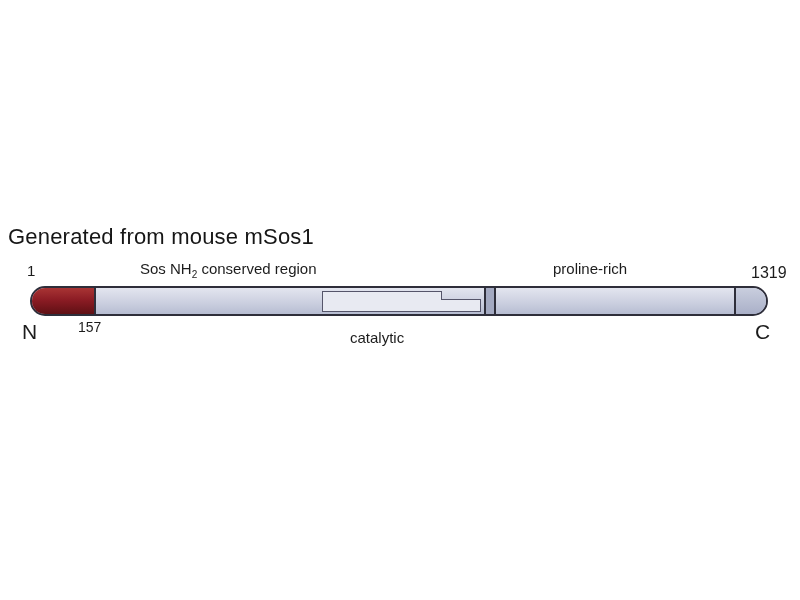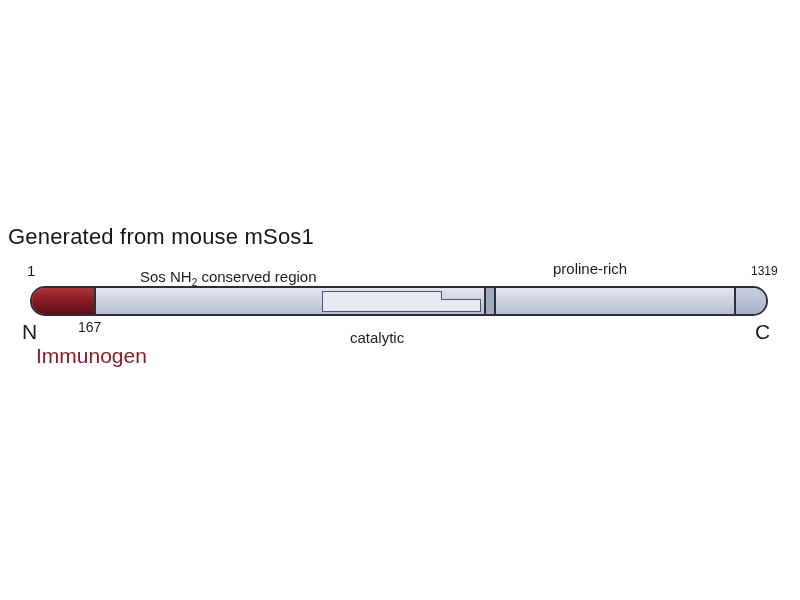--- a/index.html
+++ b/index.html
@@ -18,24 +18,24 @@
   .txt { position: absolute; color: #1c1c1c; white-space: nowrap; }
 
   #title {
     left: 8px; top: 224px;
     font-size: 22px;
     letter-spacing: 0.2px;
     color: #161616;
   }
 
   #label-start   { left: 27px;  top: 262px; font-size: 15px; }
-  #label-sosnh2  { left: 140px; top: 268px; font-size: 15px; }
+  #label-sosnh2  { left: 140px; top: 260px; font-size: 15px; }
   #label-sosnh2 sub { font-size: 10px; }
   #label-proline { left: 553px; top: 260px; font-size: 15px; text-align: right; }
-  #label-end     { left: 751px; top: 264px; font-size: 12px; text-align: center; }
+  #label-end     { left: 751px; top: 264px; font-size: 16px; text-align: center; }
 
   
   #protein-bar {
     position: absolute;
     left: 30px; top: 286px;
     width: 738px; height: 30px;
     box-sizing: border-box;
     border: 2px solid #2e2e3a;
     border-radius: 15px;
     background: linear-gradient(#e3e5ef 0%, #ccd0e0 55%, #b7bdd2 100%);
@@ -112,21 +112,20 @@
   <div id="protein-bar">
     <div id="immunogen-segment"></div>
     <div id="catalytic-box"></div>
     <div id="catalytic-step"></div>
     <div id="divider-band"></div>
     <div id="c-cap"></div>
   </div>
 
   <div id="label-n" class="txt">N</div>
 
-  <div id="label-109" class="txt">167</div>
+  <div id="label-109" class="txt">157</div>
 
   <div id="label-catalytic" class="txt">catalytic</div>
 
   <div id="label-c" class="txt">C</div>
 
-  <div id="label-immunogen" class="txt">Immunogen</div>
 
 </div>
 
 </body></html>

